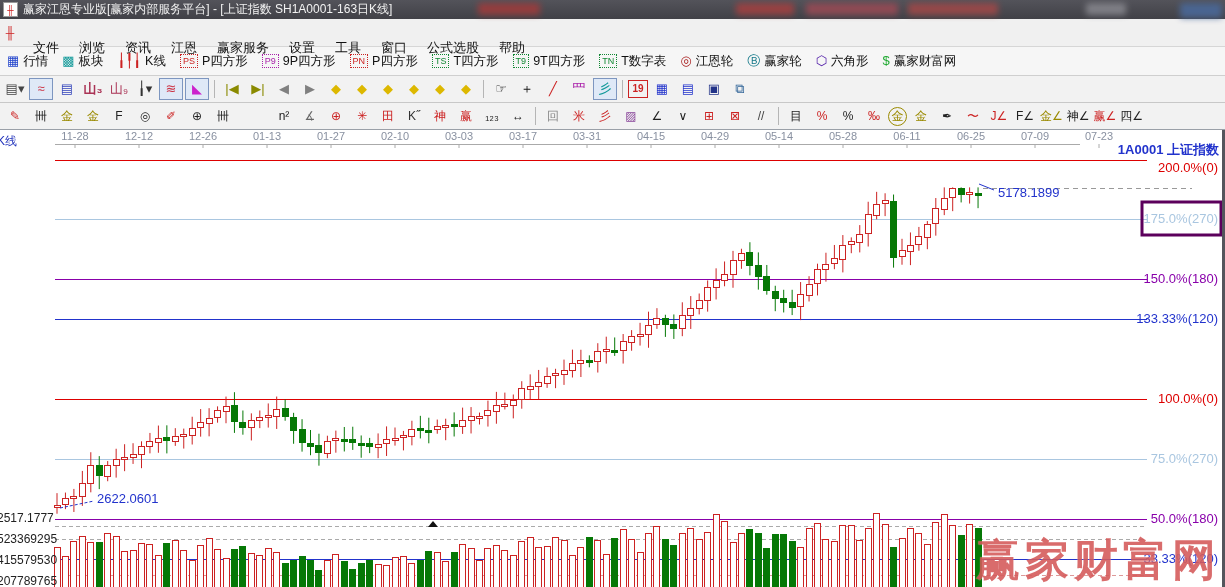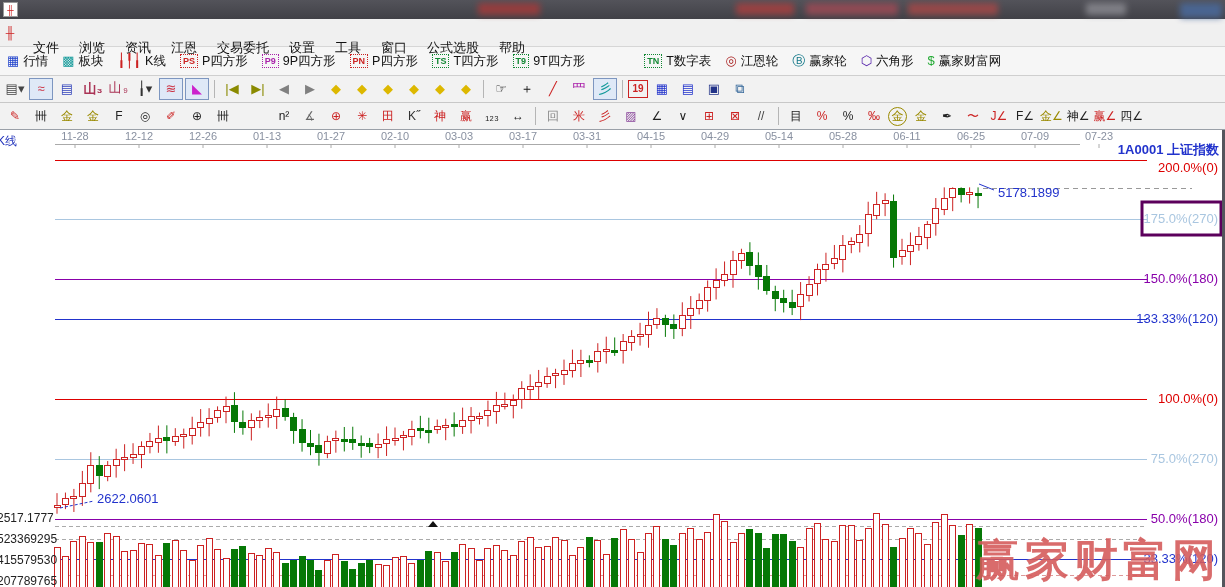--- a/index.html
+++ b/index.html
@@ -13,21 +13,21 @@
             display:flex;align-items:center;justify-content:center;font-size:9px;color:#c22;}
   .decal{position:absolute;top:3px;height:12px;filter:blur(3px);border-radius:2px;opacity:.85;}
   
   .menubar{height:27px;background:#f0f0f0;border-bottom:1px solid #d6d6d6;display:flex;align-items:center;
            font-size:13px;color:#111;}
   .menubar .mini{width:14px;height:14px;margin:0 6px 0 3px;color:#c22;font-size:12px;line-height:14px;text-align:center;}
   .menu-item{padding:0 10px;cursor:default;margin-top:31px;}
   
   .toolbar1{height:28px;background:#f6f6f6;border-bottom:1px solid #cfcfcf;display:flex;align-items:center;font-size:12.5px;color:#111;}
   .tb1-item{display:flex;align-items:center;gap:4px;padding:0 7px;height:24px;}
-  .badge{font-size:9px;font-weight:bold;padding:0 2px;border:1px dotted;line-height:12px;}
+  .badge{font-size:9px;font-weight:normal;padding:0 2px;border:1px dotted;line-height:12px;}
   .glyphic{font-size:13px;line-height:16px;}
   
   .toolbar2,.toolbar3{background:#f2f2f2;display:flex;align-items:center;padding-left:2px;}
   .toolbar2{height:26px;border-bottom:1px solid #c8c8c8;}
   .toolbar3{height:26px;border-bottom:1px solid #9aa0a8;}
   .icell{min-width:22px;height:20px;margin:0 1px;display:flex;align-items:center;justify-content:center;
          font-size:13px;line-height:20px;border:1px solid transparent;white-space:nowrap;}
   .icell.active{border:1px solid #7d96c0;background:#dfe9f7;}
   .icell.boxed{border:1px solid #cc2222;font-size:10px;font-weight:bold;width:18px;min-width:18px;height:16px;}
   .icell.ring{border:1px solid #9a8a00;border-radius:50%;width:17px;min-width:17px;height:17px;font-size:10px;}
@@ -41,35 +41,36 @@
   .watermark{position:absolute;right:4px;bottom:0px;font-family:"DejaVu Serif","Liberation Serif",serif;
              font-weight:bold;font-size:44px;letter-spacing:5px;color:rgba(198,32,32,.66);z-index:6;
              text-shadow:0 0 1px rgba(255,255,255,.7);}
   .right-border{position:absolute;right:0;top:0;width:3px;height:460px;background:#54555c;z-index:7;}
 </style>
 </head>
 <body>
 
 <div class="titlebar">
   <span class="appicon">╫</span>
+  <span>赢家江恩专业版[赢家内部服务平台] - [上证指数  SH1A0001-163日K线]</span>
   <div class="decal" style="left:478px;width:62px;background:#a23b3b;"></div>
   <div class="decal" style="left:736px;width:58px;background:#a54040;"></div>
   <div class="decal" style="left:806px;width:92px;background:#9c4a55;"></div>
   <div class="decal" style="left:908px;width:90px;background:#a34848;"></div>
   <div class="decal" style="left:1086px;width:40px;background:#88888f;"></div>
   <div class="decal" style="left:1180px;width:42px;height:15px;background:#4a6a9c;"></div>
 </div>
 
 <div class="menubar">
   <span class="mini">╫</span>
 <div class="menu-item">文件</div>
     <div class="menu-item">浏览</div>
     <div class="menu-item">资讯</div>
     <div class="menu-item">江恩</div>
-    <div class="menu-item">交易委托</div>
+    <div class="menu-item">赢家服务</div>
     <div class="menu-item">设置</div>
     <div class="menu-item">工具</div>
     <div class="menu-item">窗口</div>
     <div class="menu-item">公式选股</div>
     <div class="menu-item">帮助</div>
   </div>
 
 <div class="toolbar1">
     <div class="tb1-item">
       <span class="glyphic" style="color: rgb(34, 68, 204);">▦</span>
@@ -97,21 +98,21 @@
     </div>
     <div class="tb1-item">
       <span class="badge" style="color: rgb(17, 136, 51); border-color: rgb(17, 136, 51);">TS</span>
       <span>T四方形</span>
     </div>
     <div class="tb1-item">
       <span class="badge" style="color: rgb(17, 136, 51); border-color: rgb(17, 136, 51);">T9</span>
       <span>9T四方形</span>
     </div>
     <div class="tb1-item">
-      <span class="badge" style="color: rgb(17, 136, 51); border-color: rgb(17, 136, 51); margin-left: 45px;">TN</span>
+      <span class="badge" style="color: rgb(17, 136, 51); border-color: rgb(17, 136, 51);">TN</span>
       <span>T数字表</span>
     </div>
     <div class="tb1-item">
       <span class="glyphic" style="color: rgb(170, 34, 34);">◎</span>
       <span>江恩轮</span>
     </div>
     <div class="tb1-item">
       <span class="glyphic" style="color: rgb(17, 119, 136);">Ⓑ</span>
       <span>赢家轮</span>
     </div>
@@ -123,21 +124,21 @@
       <span class="glyphic" style="color: rgb(34, 170, 51);">$</span>
       <span>赢家财富网</span>
     </div>
   </div>
 
 <div class="toolbar2">
     <div class="icell" style="color: rgb(68, 68, 68);">▤▾</div>
     <div class="icell active" style="color: rgb(204, 51, 68);">≈</div>
     <div class="icell" style="color: rgb(51, 68, 187);">▤</div>
     <div class="icell" style="color: rgb(170, 51, 85); font-weight: bold;">山₃</div>
-    <div class="icell" style="color: rgb(170, 51, 85); font-family: Liberation Mono, monospace;">山₉</div>
+    <div class="icell" style="color: rgb(170, 51, 85);">山₉</div>
     <div class="icell" style="color: rgb(51, 51, 51);">╽▾</div>
     <div class="icell active" style="color: rgb(204, 51, 68);">≋</div>
     <div class="icell active" style="color: rgb(204, 34, 204);">◣</div>
     <div class="vsep"></div>
     <div class="icell" style="color: rgb(138, 138, 0);">|◀</div>
     <div class="icell" style="color: rgb(138, 138, 0);">▶|</div>
     <div class="icell" style="color: rgb(128, 128, 128);">◀</div>
     <div class="icell" style="color: rgb(128, 128, 128);">▶</div>
     <div class="icell" style="color: rgb(221, 184, 0);">◆</div>
     <div class="icell" style="color: rgb(221, 184, 0);">◆</div>

